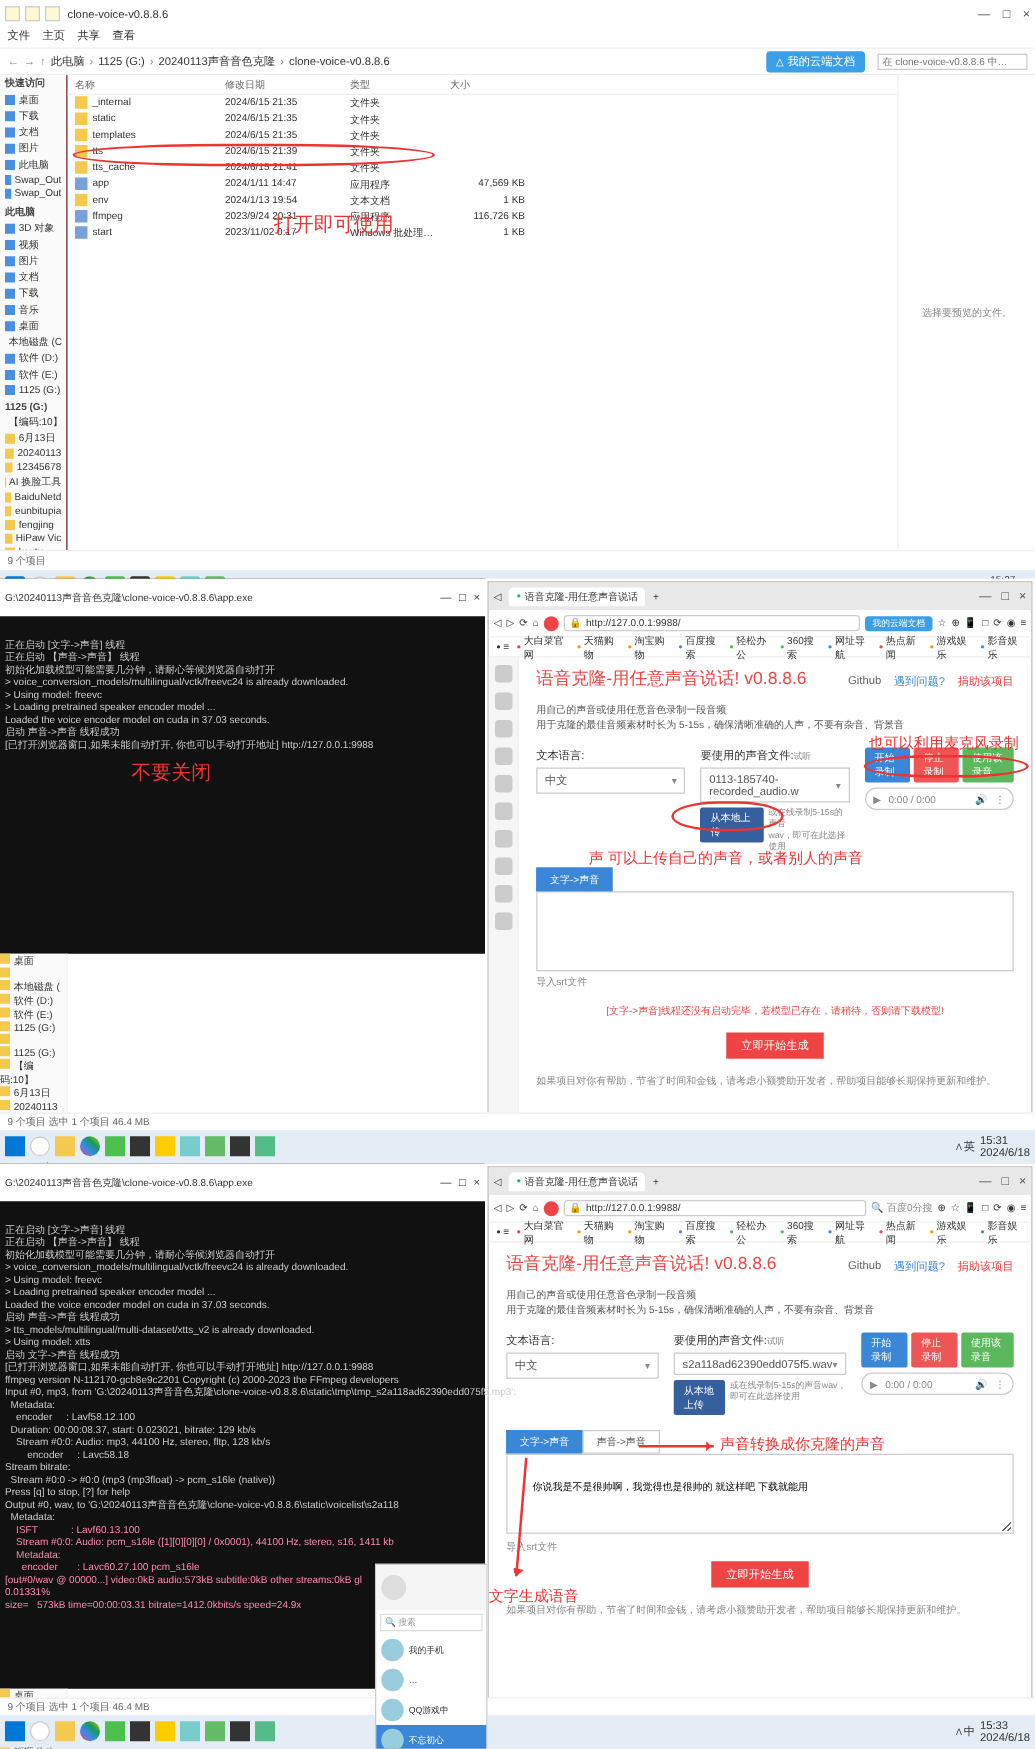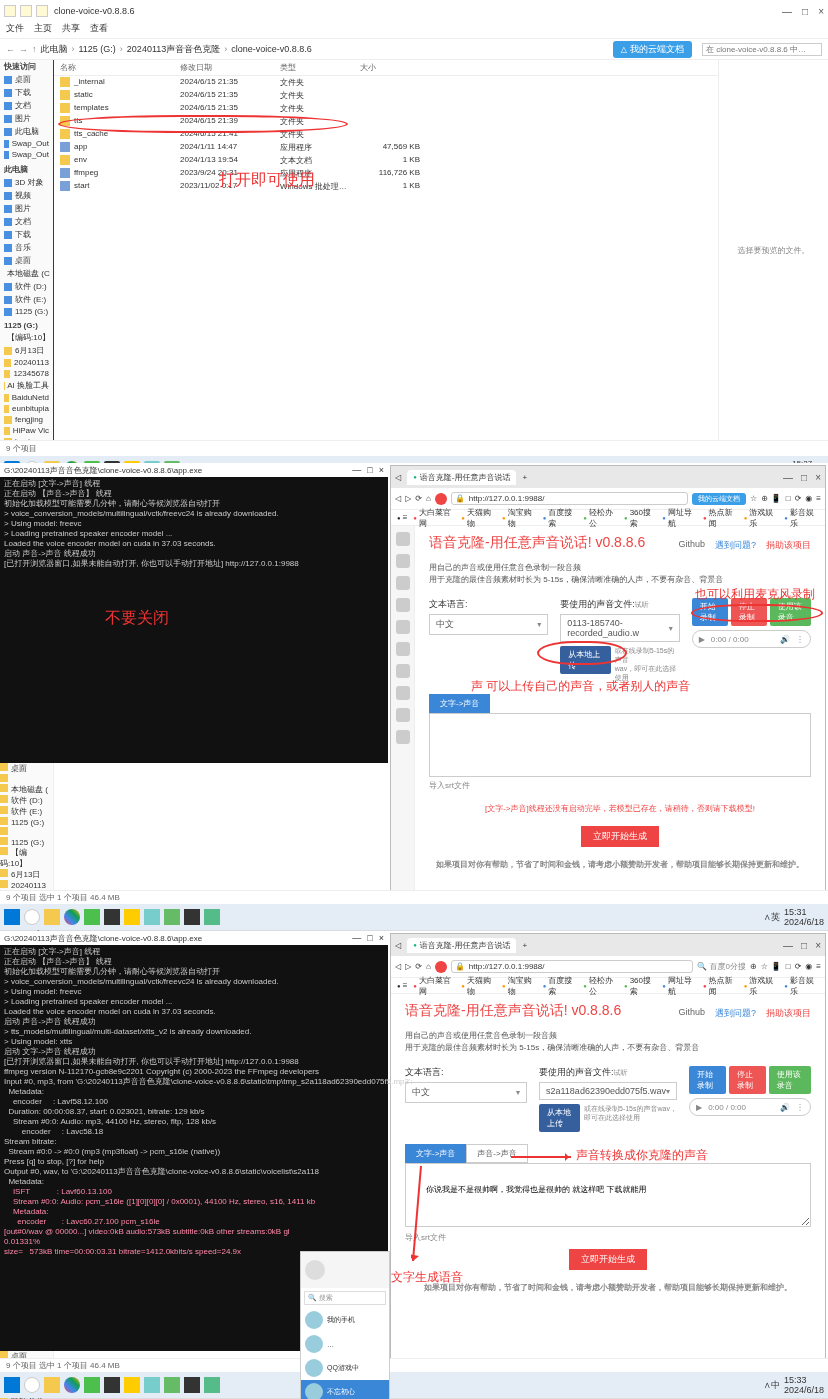--- a/index.html
+++ b/index.html
@@ -43,21 +43,21 @@
   .previewpane { width: 110px; border-left: 1px solid #eee; display: flex; align-items: center; justify-content: center; font-size: 8px; color: #888; }
   .statusbar { height: 16px; border-top: 1px solid #eee; font-size: 8px; padding: 2px 6px; color: #666; }
   .taskbar { height: 26px; background: #e4ecf5; display: flex; align-items: center; padding: 0 4px; gap: 4px; }
   .taskbar .ti { width: 16px; height: 16px; border-radius: 2px; }
   .taskbar .clock { margin-left: auto; font-size: 8px; color: #333; text-align: center; line-height: 1.1; padding-right: 4px;}
   .taskbar .tray { display:flex; gap:3px; align-items:center; font-size:8px; color:#333;}
 
   
   .s2, .s3 { display: flex; position: relative; }
   .left { width: 388px; background: #111; color: #ccc; font-family: Consolas, monospace; font-size: 8px; padding: 4px; position: relative; }
-  .left .cmdtitle { background: #fff; color: #333; padding: 1px 4px; margin: -4px -4px 2px -4px; height: 14px; display:flex; align-items:center;}
+  .left .cmdtitle { background: #fff; color: #333; padding: 1px 4px; margin: -4px -4px 18px -4px; height: 30px; display:flex; align-items:center;}
   .left .cmdtitle .winctl { margin-left:auto; display:flex; gap:6px; font-size:9px;}
   .left .l { white-space: pre; line-height: 1.25; }
   .left .pink { color: #f8a; }
   .left .redbig { position: absolute; color: #e33; font-size: 16px; font-weight: 500; }
   .right { flex: 1; background: #fff; display: flex; flex-direction: column; }
   .bwin { border: 1px solid #bbb; margin: 2px; flex: 1; display: flex; flex-direction: column; }
   .btab { height: 22px; background: #e8e8e8; display: flex; align-items: center; font-size: 8px; padding: 0 4px; gap: 6px; }
   .btab .tab { background: #fff; border-radius: 4px 4px 0 0; padding: 2px 6px; display:flex; align-items:center; gap:3px;}
   .btab .tab::before { content:"●"; color:#16b777; font-size:6px;}
   .btab .winctl { margin-left:auto; display:flex; gap:8px; font-size:10px; color:#555;}
@@ -86,21 +86,21 @@
   .sel::after{ content:"▾"; color:#888; font-size:8px;}
   .btn { display: inline-block; padding: 3px 8px; font-size: 8px; border-radius: 2px; color: #fff; }
   .btn-blue { background: #3a87d8; } .btn-red { background: #e55; } .btn-green { background: #5cb85c; } .btn-navy { background: #365f9e; }
   .tabs2 { display: flex; margin-top: 12px; }
   .tabs2 .t { padding: 3px 10px; font-size: 8px; border: 1px solid #ccc; }
   .tabs2 .t.act { background: #3a87d8; color: #fff; border-color: #3a87d8; }
   .ta { border: 1px solid #ccc; height: 64px; width: 100%; font-size: 8px; padding: 20px; margin-top: 0; }
   .srt { font-size: 8px; color: #888; margin-top: 3px; }
   .warn { color: #e44; font-size: 8px; text-align: center; margin: 12px 0; }
   .genbtn { background: #e44; color: #fff; padding: 4px 12px; font-size: 9px; margin: 6px auto; display: block; width: fit-content; }
-  .footertxt { font-size: 8px; color: #888; text-align: center; margin-top: 12px; font-weight: bold; }
+  .footertxt { font-size: 8px; color: #888; text-align: left; margin-top: 12px; }
   .audiobar { border:1px solid #ccc; border-radius:10px; padding:2px 6px; font-size:8px; color:#888; display:flex; align-items:center; gap:6px; height:18px;}
   .audiobar::before{content:"▶"; font-size:8px;}
   .bcontent .hint { font-size:7px; color:#888; line-height:1.3;}
   .redarrow { position:absolute; border-top:2px solid #e33;}
   .redarrow::after{ content:""; position:absolute; right:-2px; top:-5px; border:4px solid transparent; border-left-color:#e33;}
 
   
   .leftstrip { position:absolute; left:0; bottom:26px; width:54px; background:#fafafa; border-right:1px solid #eee; font-size:8px;}
   .s2 .leftstrip { top:300px; } .s3 .leftstrip { top:420px; }
   .s2 .left { height:300px;} .s3 .left { height:420px;}

